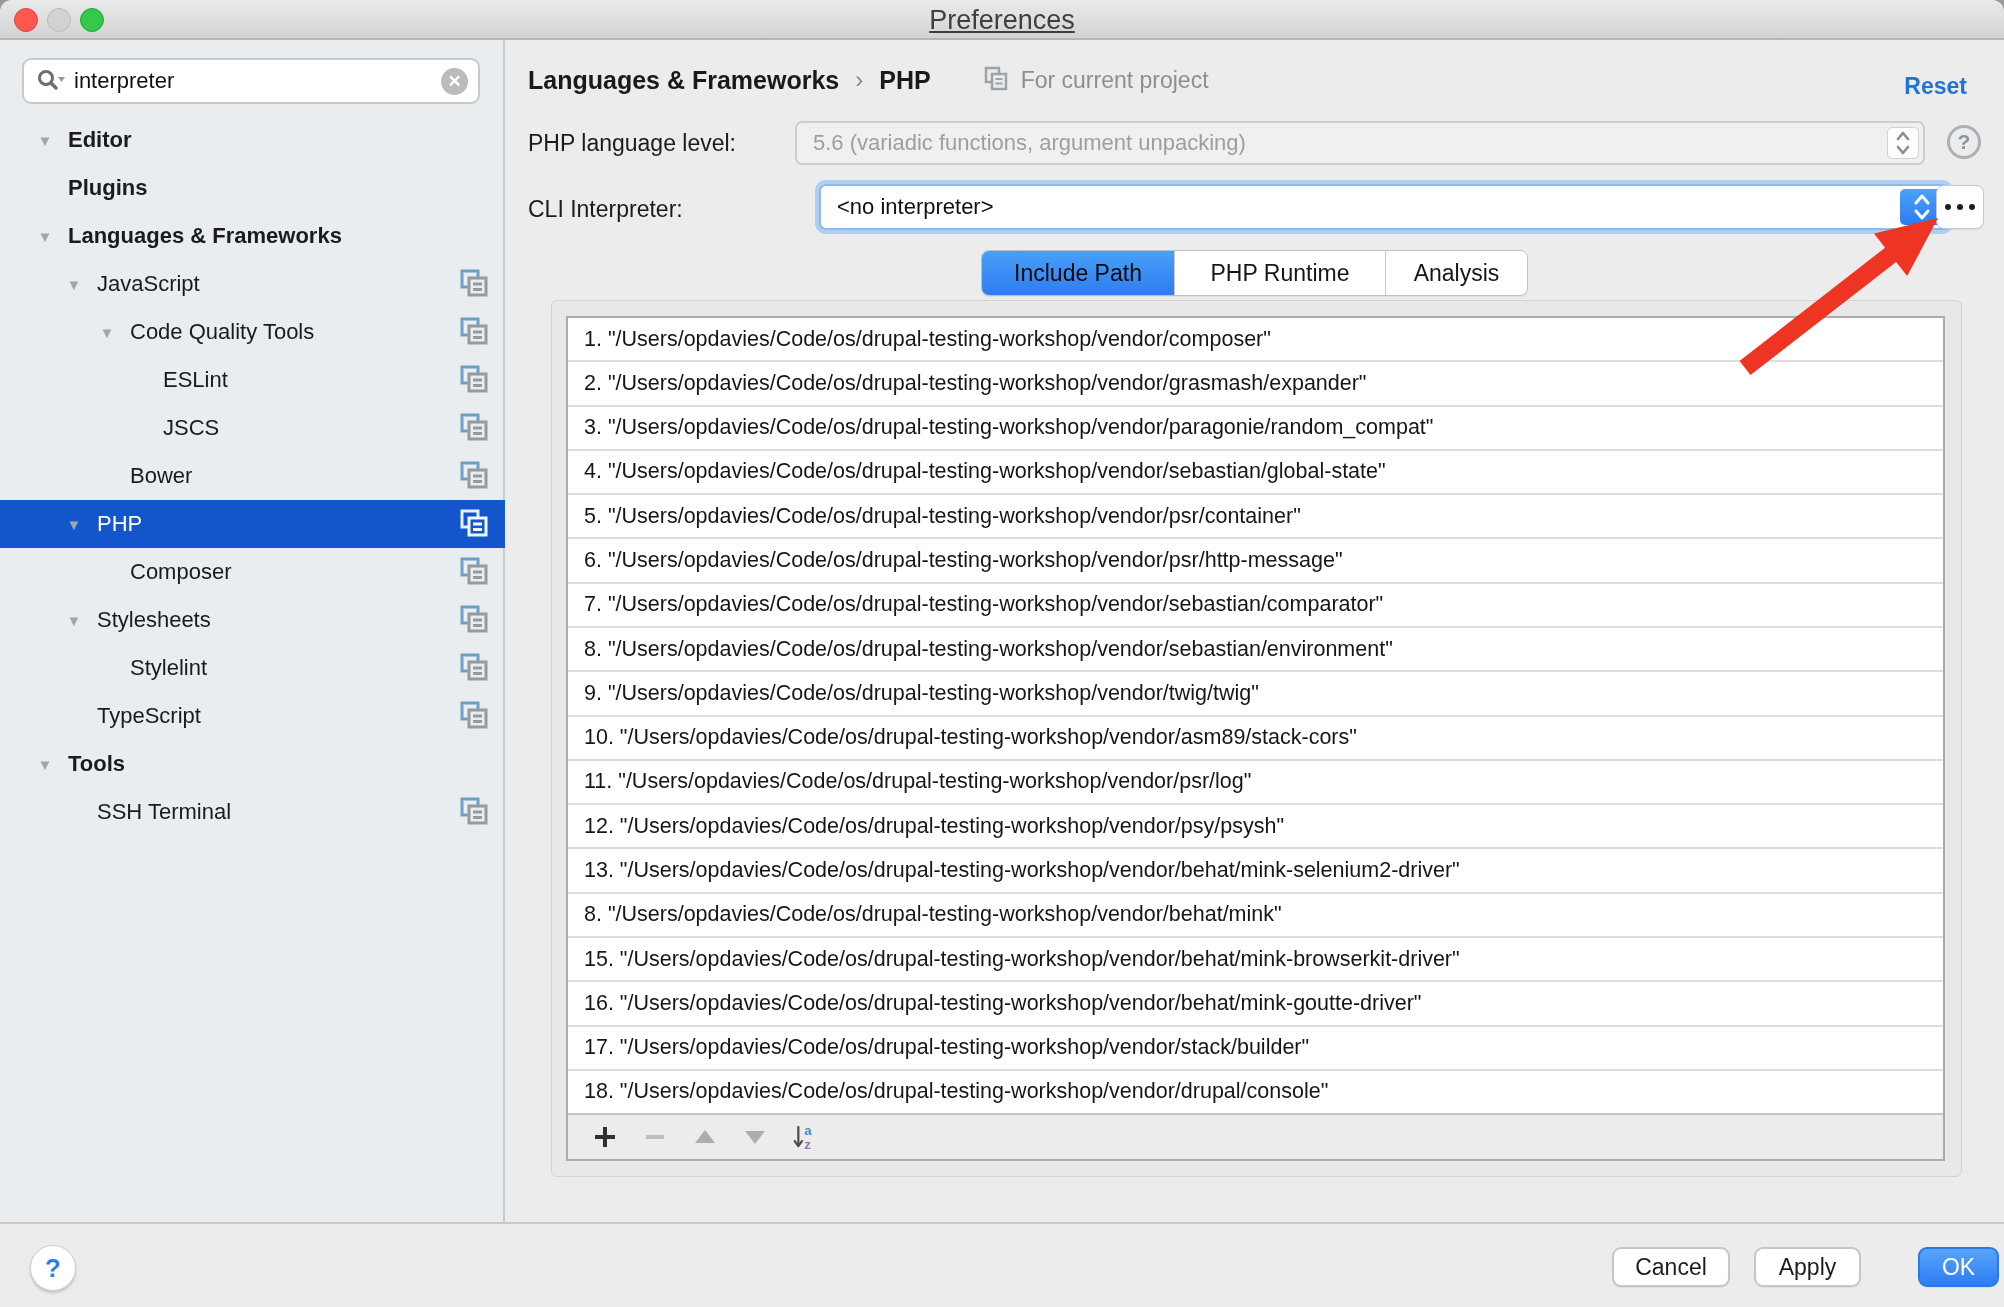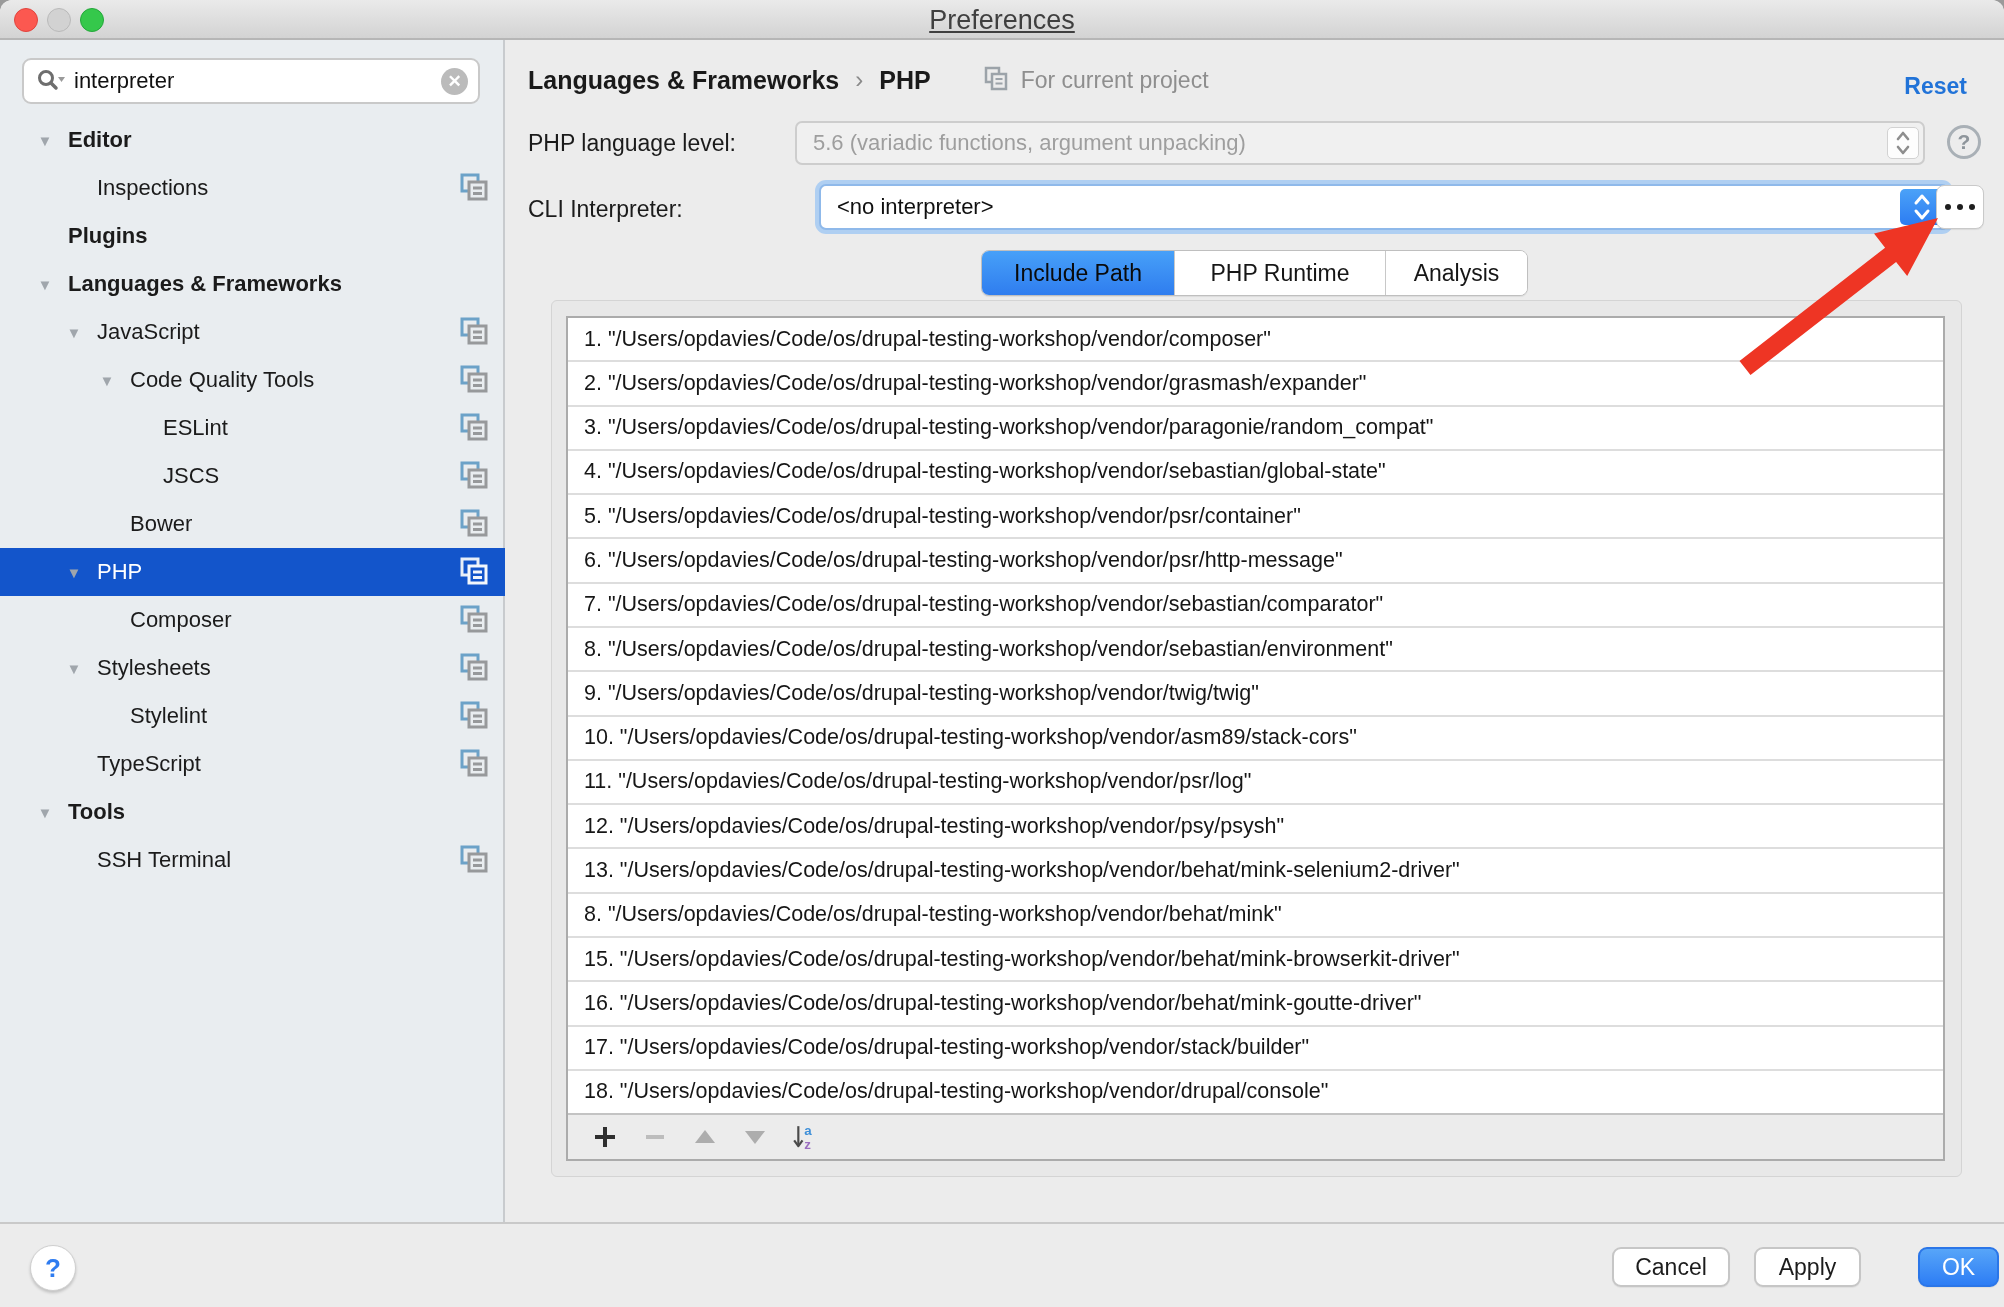--- a/index.html
+++ b/index.html
@@ -132,30 +132,20 @@
       </span>
       <input type="text" value="interpreter" style="">
       <span class="clearbtn">✕</span>
     </div>
     <div class="tree" id="tree">
 
     <div class="tree-row lvl0 bold">
         <span class="tri" style="visibility: visible;">▼</span>
         <span class="tlabel">Editor</span>
         <svg class="page-icon" width="34" height="34" viewBox="0 0 34 34" style="visibility: hidden;">
-          <rect class="pi-back" x="5" y="4" width="16" height="16"></rect>
-          <rect class="pi-front" x="12" y="11" width="17" height="17"></rect>
-          <line class="pi-line" x1="16" y1="17" x2="25" y2="17"></line>
-          <line class="pi-line" x1="16" y1="22.5" x2="25" y2="22.5"></line>
-        </svg>
-      </div>
-        <div class="tree-row lvl1">
-        <span class="tri" style="visibility: hidden;">▼</span>
-        <span class="tlabel">Inspections</span>
-        <svg class="page-icon" width="34" height="34" viewBox="0 0 34 34" style="visibility: visible;">
           <rect class="pi-back" x="5" y="4" width="16" height="16"></rect>
           <rect class="pi-front" x="12" y="11" width="17" height="17"></rect>
           <line class="pi-line" x1="16" y1="17" x2="25" y2="17"></line>
           <line class="pi-line" x1="16" y1="22.5" x2="25" y2="22.5"></line>
         </svg>
       </div>
         <div class="tree-row lvl0 bold">
         <span class="tri" style="visibility: hidden;">▼</span>
         <span class="tlabel">Plugins</span>
         <svg class="page-icon" width="34" height="34" viewBox="0 0 34 34" style="visibility: hidden;">

